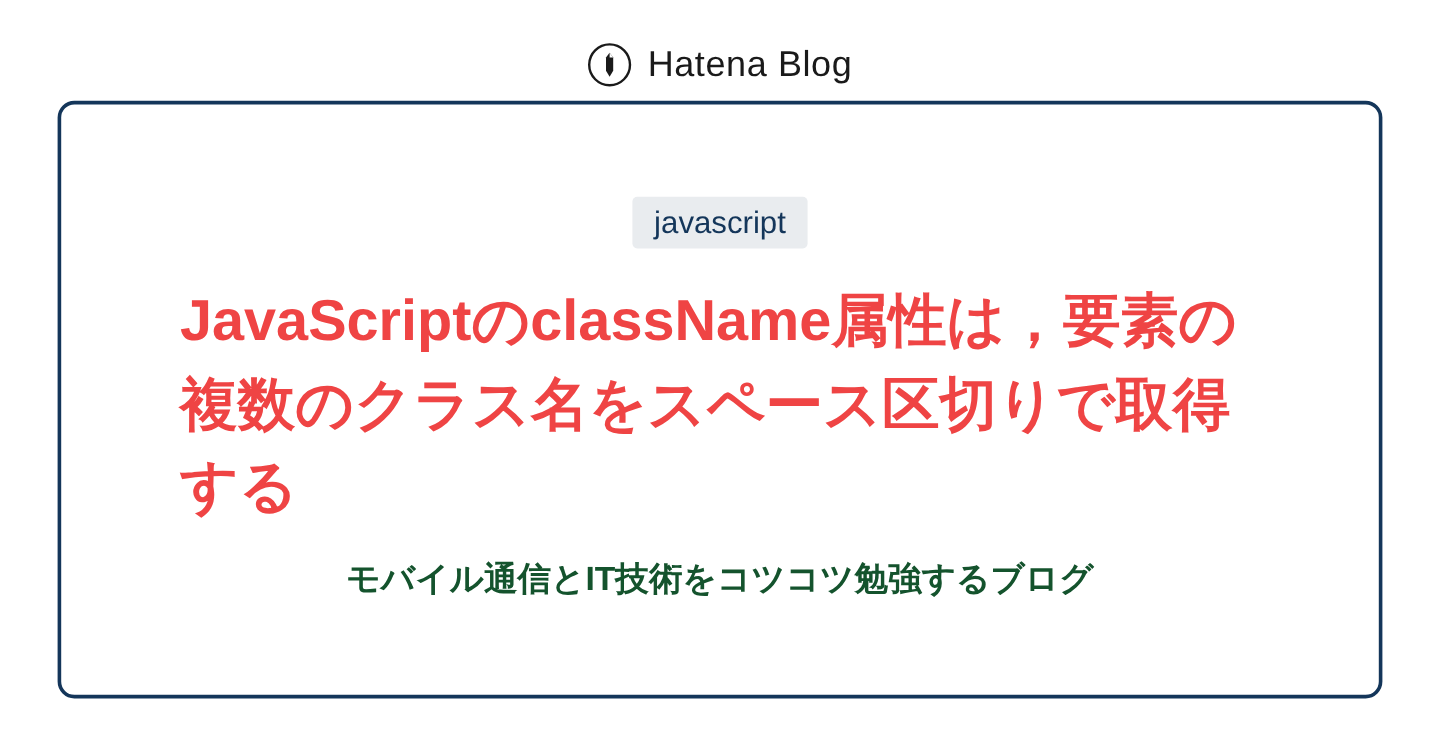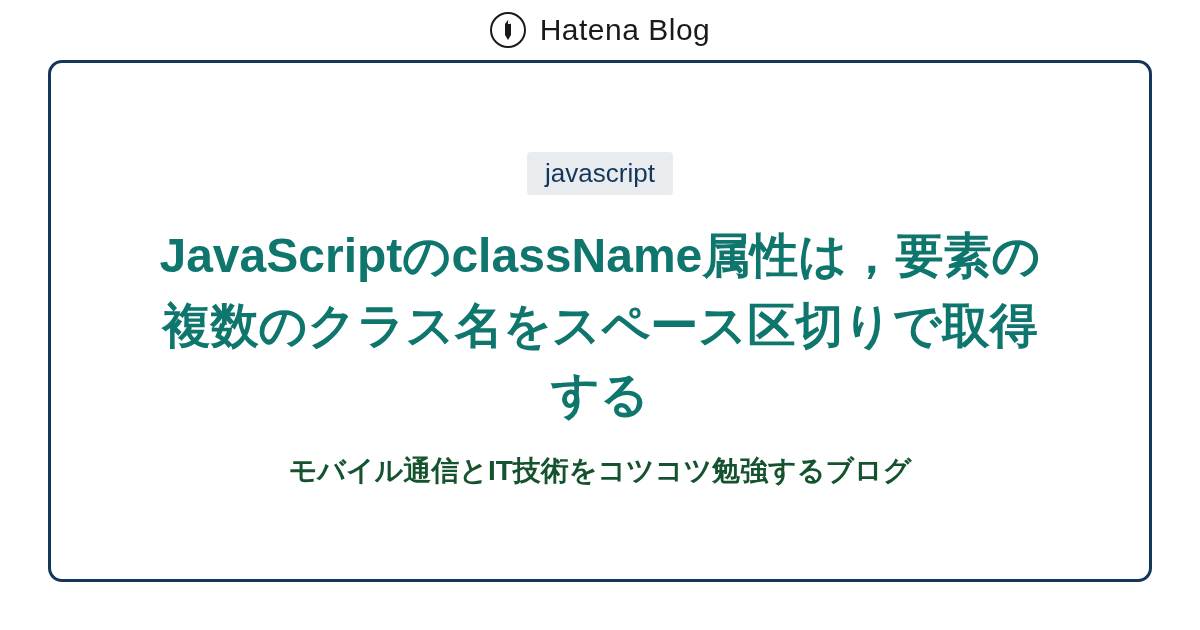--- a/index.html
+++ b/index.html
@@ -14,20 +14,21 @@
     font-family: -apple-system, BlinkMacSystemFont, "Segoe UI", "Hiragino Sans", "Hiragino Kaku Gothic ProN", Meiryo, sans-serif;
     display: flex;
     flex-direction: column;
   }
   .header {
     height: 60px;
     display: flex;
     align-items: center;
     justify-content: center;
     gap: 14px;
+    margin-top: 24px;
   }
   .logo-icon {
     width: 36px;
     height: 36px;
     border: 2.5px solid #1a1a1a;
     border-radius: 50%;
     display: flex;
     align-items: center;
     justify-content: center;
   }
@@ -59,24 +60,24 @@
   }
   .tag {
     background: #e9ecef;
     color: #14365a;
     font-size: 26px;
     font-weight: 400;
     padding: 6px 18px;
     border-radius: 4px;
   }
   .title {
-    color: #0f766e;
+    color: #ef4444;
     font-size: 48px;
     font-weight: 700;
-    text-align: center;
+    text-align: left;
     line-height: 1.45;
     margin-bottom: 22px;
     max-width: 900px;
   }
   .subtitle {
     color: #14532d;
     font-size: 28px;
     font-weight: 700;
     text-align: center;
   }

